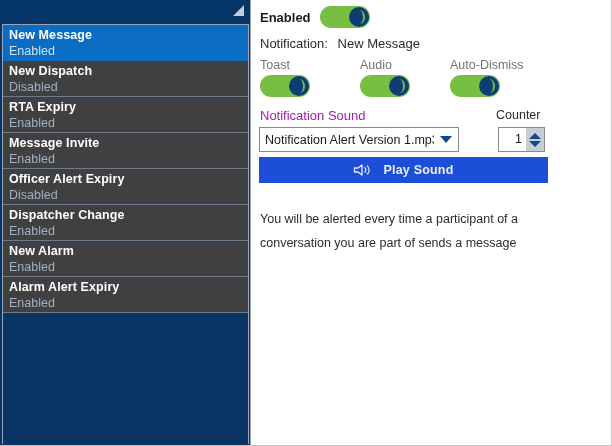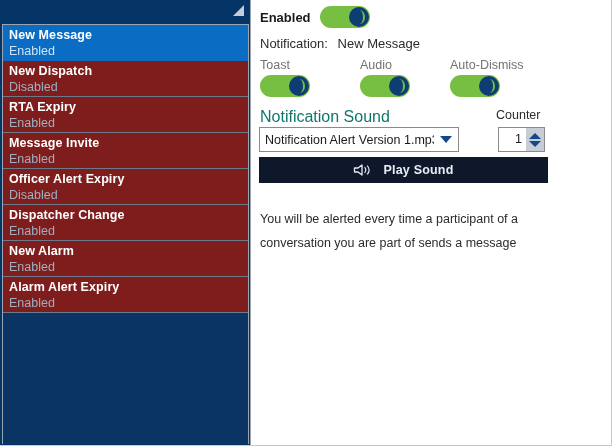--- a/index.html
+++ b/index.html
@@ -57,21 +57,21 @@
     box-sizing: border-box;
     background: #0a3463;
     overflow: hidden;
   }
   .list-item {
     position: relative;
     height: 36px;
     padding: 2px 0 0 6px;
     box-sizing: border-box;
     border-bottom: 1px solid #6b7b8c;
-    background: #7f1d1d;
+    background: #404040;
   }
   .list-item.selected {
     background: #0b6cc4;
     border-bottom: 1px solid #0b6cc4;
   }
   .item-title {
     display: block;
     font-size: 12.5px;
     font-weight: bold;
     color: #ffffff;
@@ -172,22 +172,22 @@
   }
   #tg-toast  { left: 0px; }
   #tg-audio  { left: 100px; }
   #tg-dismiss{ left: 190px; }
 
   
   #sound-label {
     position: absolute;
     left: 8px;
     top: 108px;
-    font-size: 16px;
-    color: #0f766e;
+    font-size: 13px;
+    color: #a21caf;
   }
   #counter-label {
     position: absolute;
     left: 244px;
     top: 108px;
     font-size: 12.5px;
     color: #2b2b2b;
   }
   #sound-select {
     position: absolute;
@@ -266,21 +266,21 @@
     border-right: 6px solid transparent;
     border-top: 6px solid #13498a;
   }
 
   #play-button {
     position: absolute;
     left: 7px;
     top: 157px;
     width: 289px;
     height: 26px;
-    background: #0f172a;
+    background: #1d4ed8;
     color: #e8eef5;
     display: flex;
     align-items: center;
     justify-content: center;
     gap: 8px;
     cursor: pointer;
   }
   #play-button .btn-text {
     font-size: 12.5px;
     font-weight: bold;

